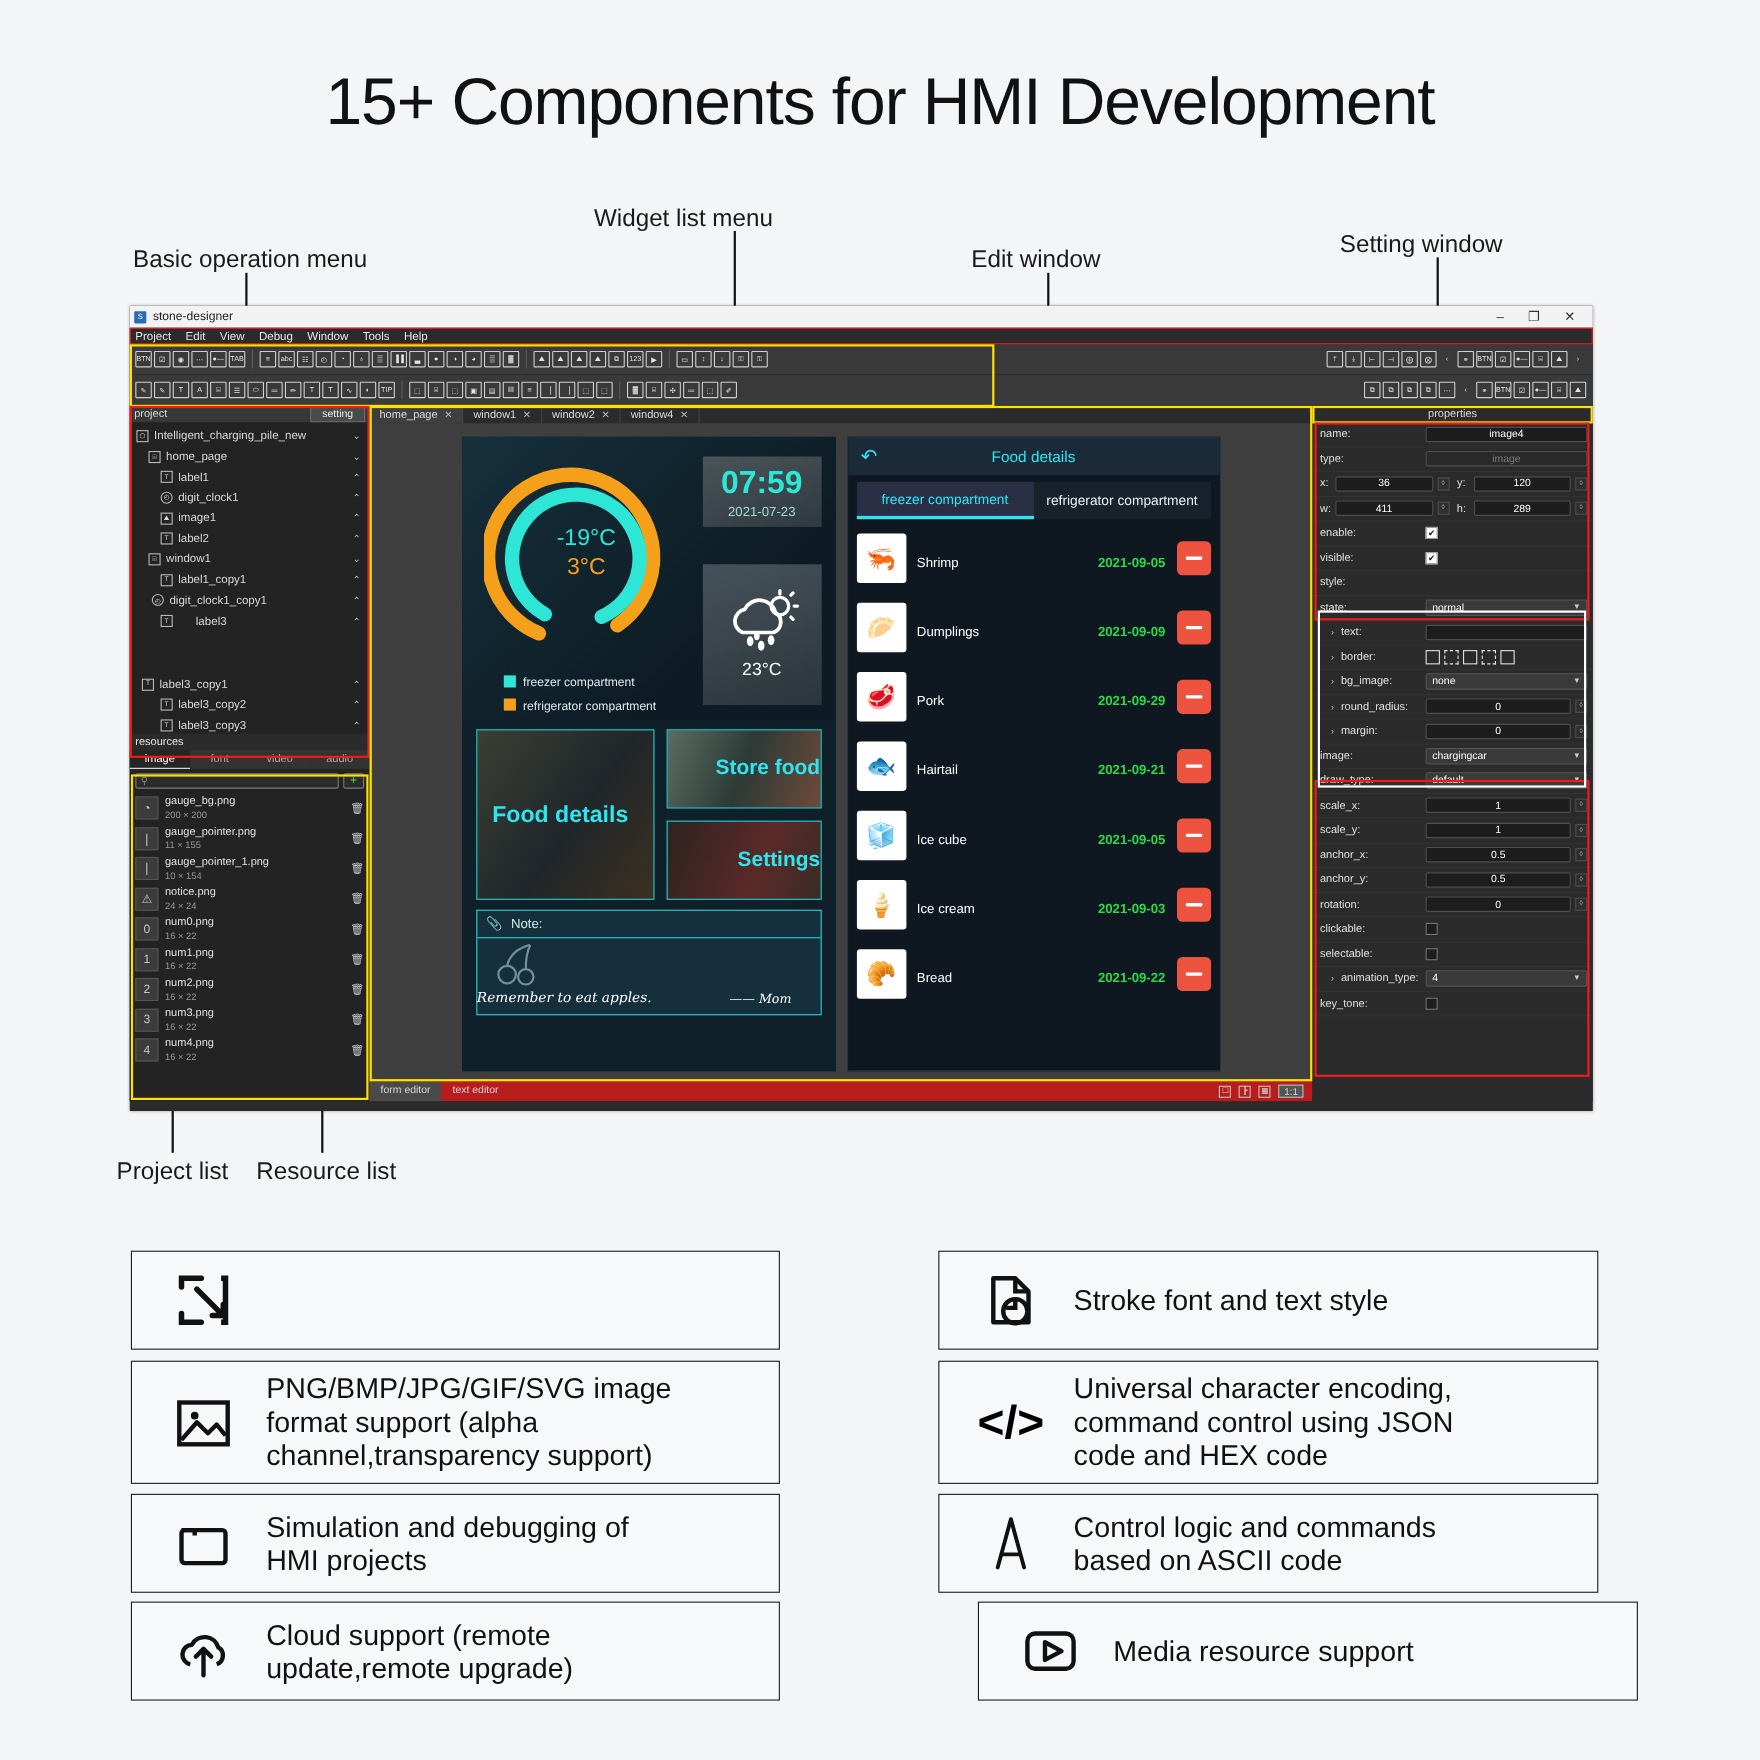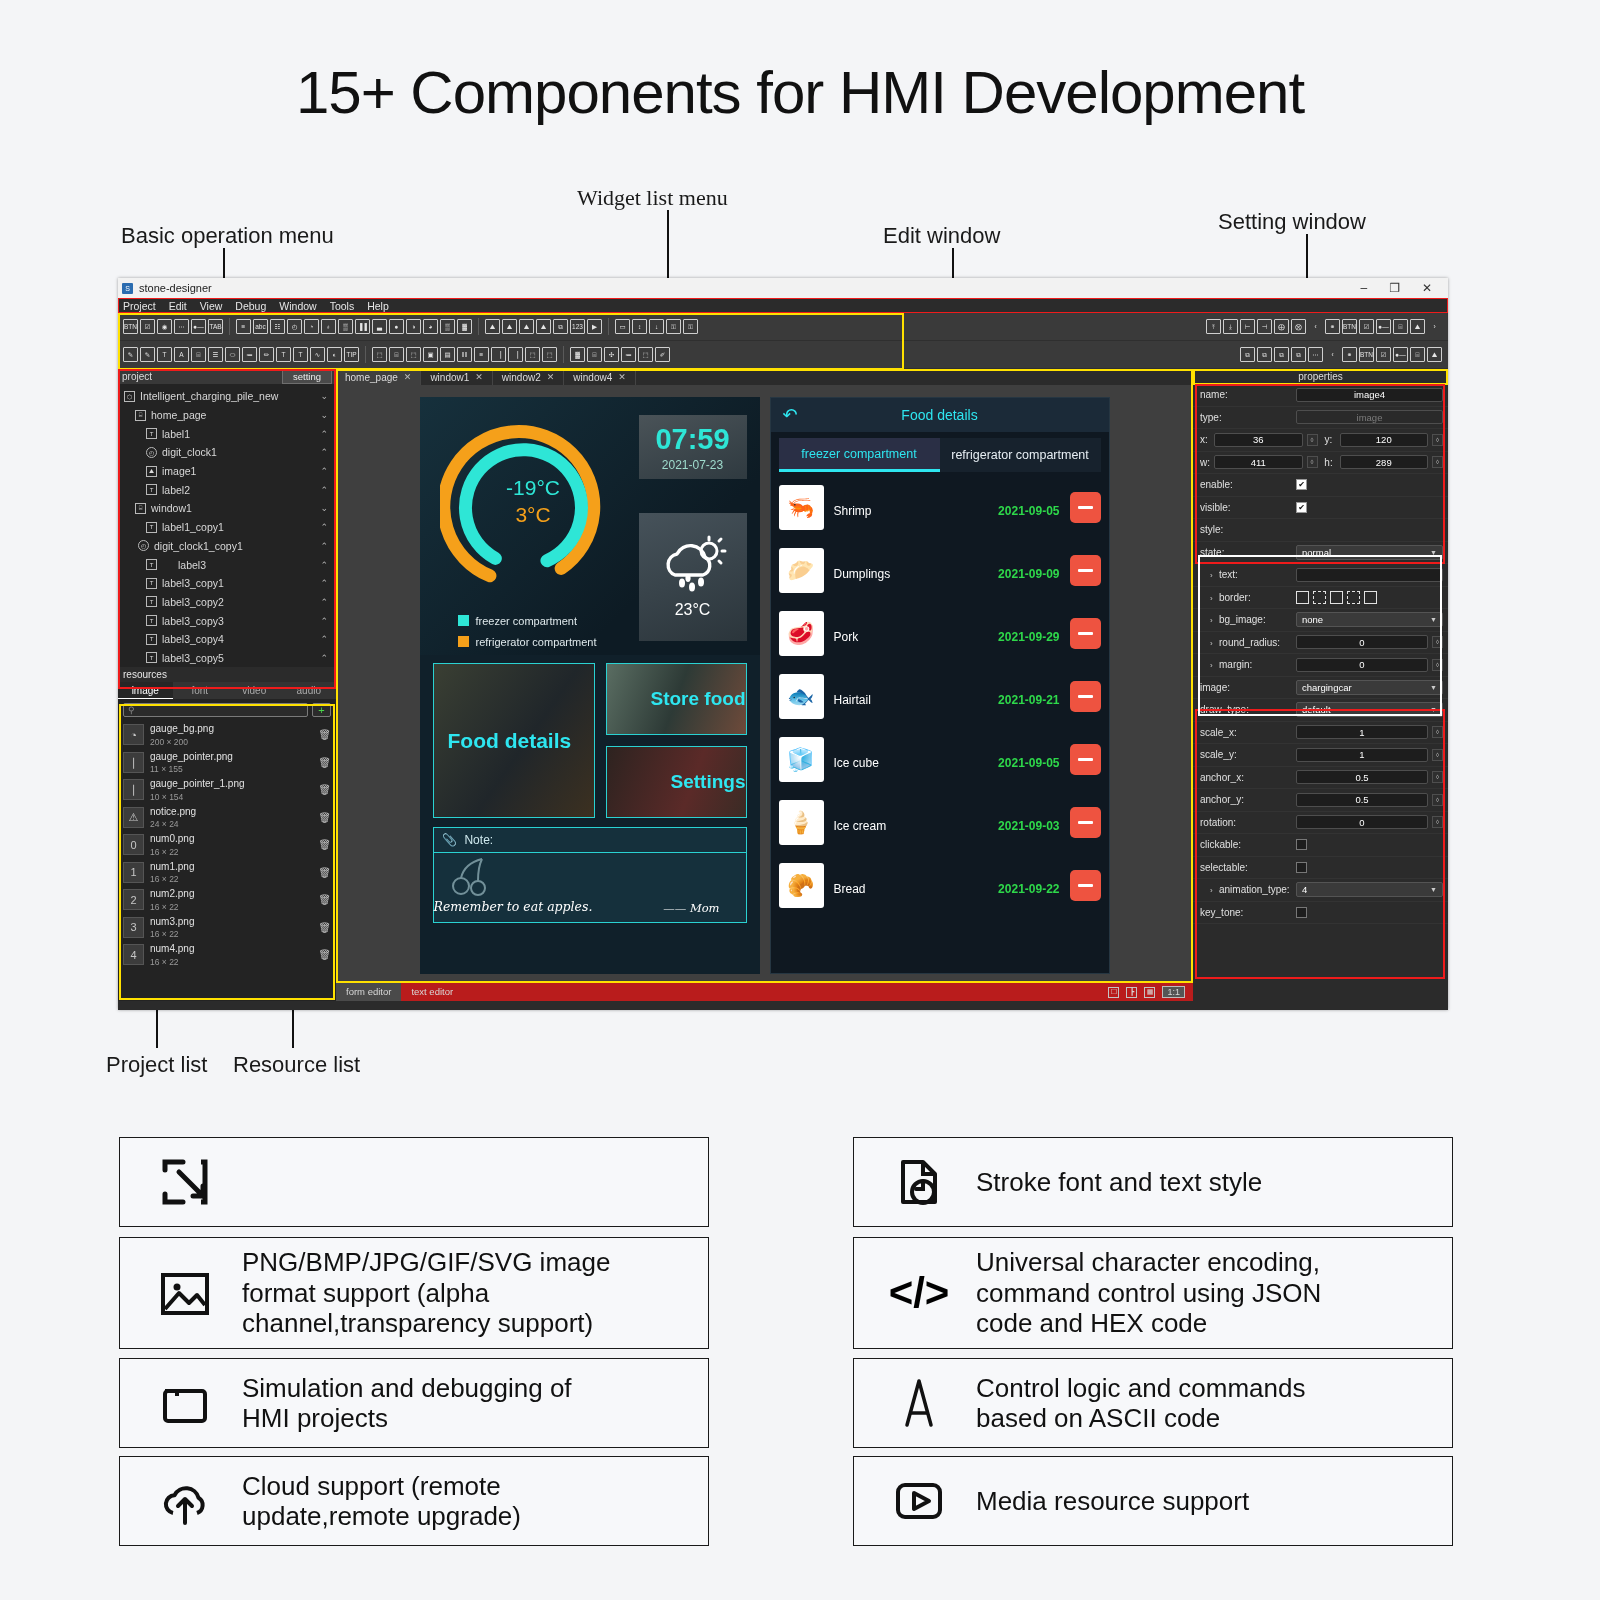--- a/index.html
+++ b/index.html
@@ -209,21 +209,21 @@
   .feat .ftext{font-size:26px;line-height:1.17;color:#111;}
 </style>
 </head>
 <body>
 
 <div class="headline">15+ Components for HMI Development</div>
 
 <div class="anno" style="left:121px;top:223px;">Basic operation menu</div>
 <div class="leader" style="left:223px;top:248px;height:52px;"></div>
 
-<div class="anno" style="left:577px;top:185px;font-family:Liberation Serif, serif;">Widget list menu</div>
+<div class="anno" style="left:540px;top:185px;">Widget list menu</div>
 <div class="leader" style="left:667px;top:210px;height:110px;"></div>
 
 <div class="anno" style="left:883px;top:223px;">Edit window</div>
 <div class="leader" style="left:952px;top:248px;height:165px;"></div>
 
 <div class="anno" style="left:1218px;top:209px;">Setting window</div>
 <div class="leader" style="left:1306px;top:234px;height:86px;"></div>
 
 <div class="leader" style="left:156px;top:1000px;height:48px;"></div>
 <div class="anno-bottom" style="left:106px;top:1052px;">Project list</div>
@@ -414,21 +414,21 @@
           <div class="tnode" style="padding-left: 20px;">
             <span class="ic round">◴</span>
             <span>digit_clock1_copy1</span>
             <span class="chev">⌃</span>
           </div>
           <div class="tnode" style="padding-left: 28px; gap: 16px;">
             <span class="ic">T</span>
             <span>label3</span>
             <span class="chev">⌃</span>
           </div>
-          <div class="tnode" style="padding-left: 28px;">
+          <div class="tnode" style="padding-left: 11px; margin-top: 39px;">
             <span class="ic">T</span>
             <span>label3_copy1</span>
             <span class="chev">⌃</span>
           </div>
           <div class="tnode" style="padding-left: 28px;">
             <span class="ic">T</span>
             <span>label3_copy2</span>
             <span class="chev">⌃</span>
           </div>
           <div class="tnode" style="padding-left: 28px;">
@@ -957,21 +957,21 @@
 <div class="feat" style="left:853px;top:1358px;width:600px;height:90px;">
   <span class="fico">
     <svg width="56" height="56" viewBox="0 0 56 56">
         <path d="M28 6 L16 50 M28 6 L40 50" fill="none" stroke="#111" stroke-width="3.5" stroke-linecap="round"></path>
         <line x1="18" y1="38" x2="38" y2="38" stroke="#111" stroke-width="3.5"></line>
       </svg>
   </span>
   <span class="ftext">Control logic and commands<br>based on ASCII code</span>
 </div>
 
-<div class="feat" style="left:853px;top:1456px;width:600px;height:90px;">
+<div class="feat" style="left:889px;top:1456px;width:600px;height:90px;">
   <span class="fico">
     <svg width="56" height="56" viewBox="0 0 56 56">
         <rect x="7" y="12" width="42" height="32" rx="7" fill="none" stroke="#111" stroke-width="4"></rect>
         <path d="M23 20 L38 28 L23 36 z" fill="none" stroke="#111" stroke-width="4" stroke-linejoin="round"></path>
       </svg>
   </span>
   <span class="ftext">Media resource support</span>
 </div>
 
 </body></html>

